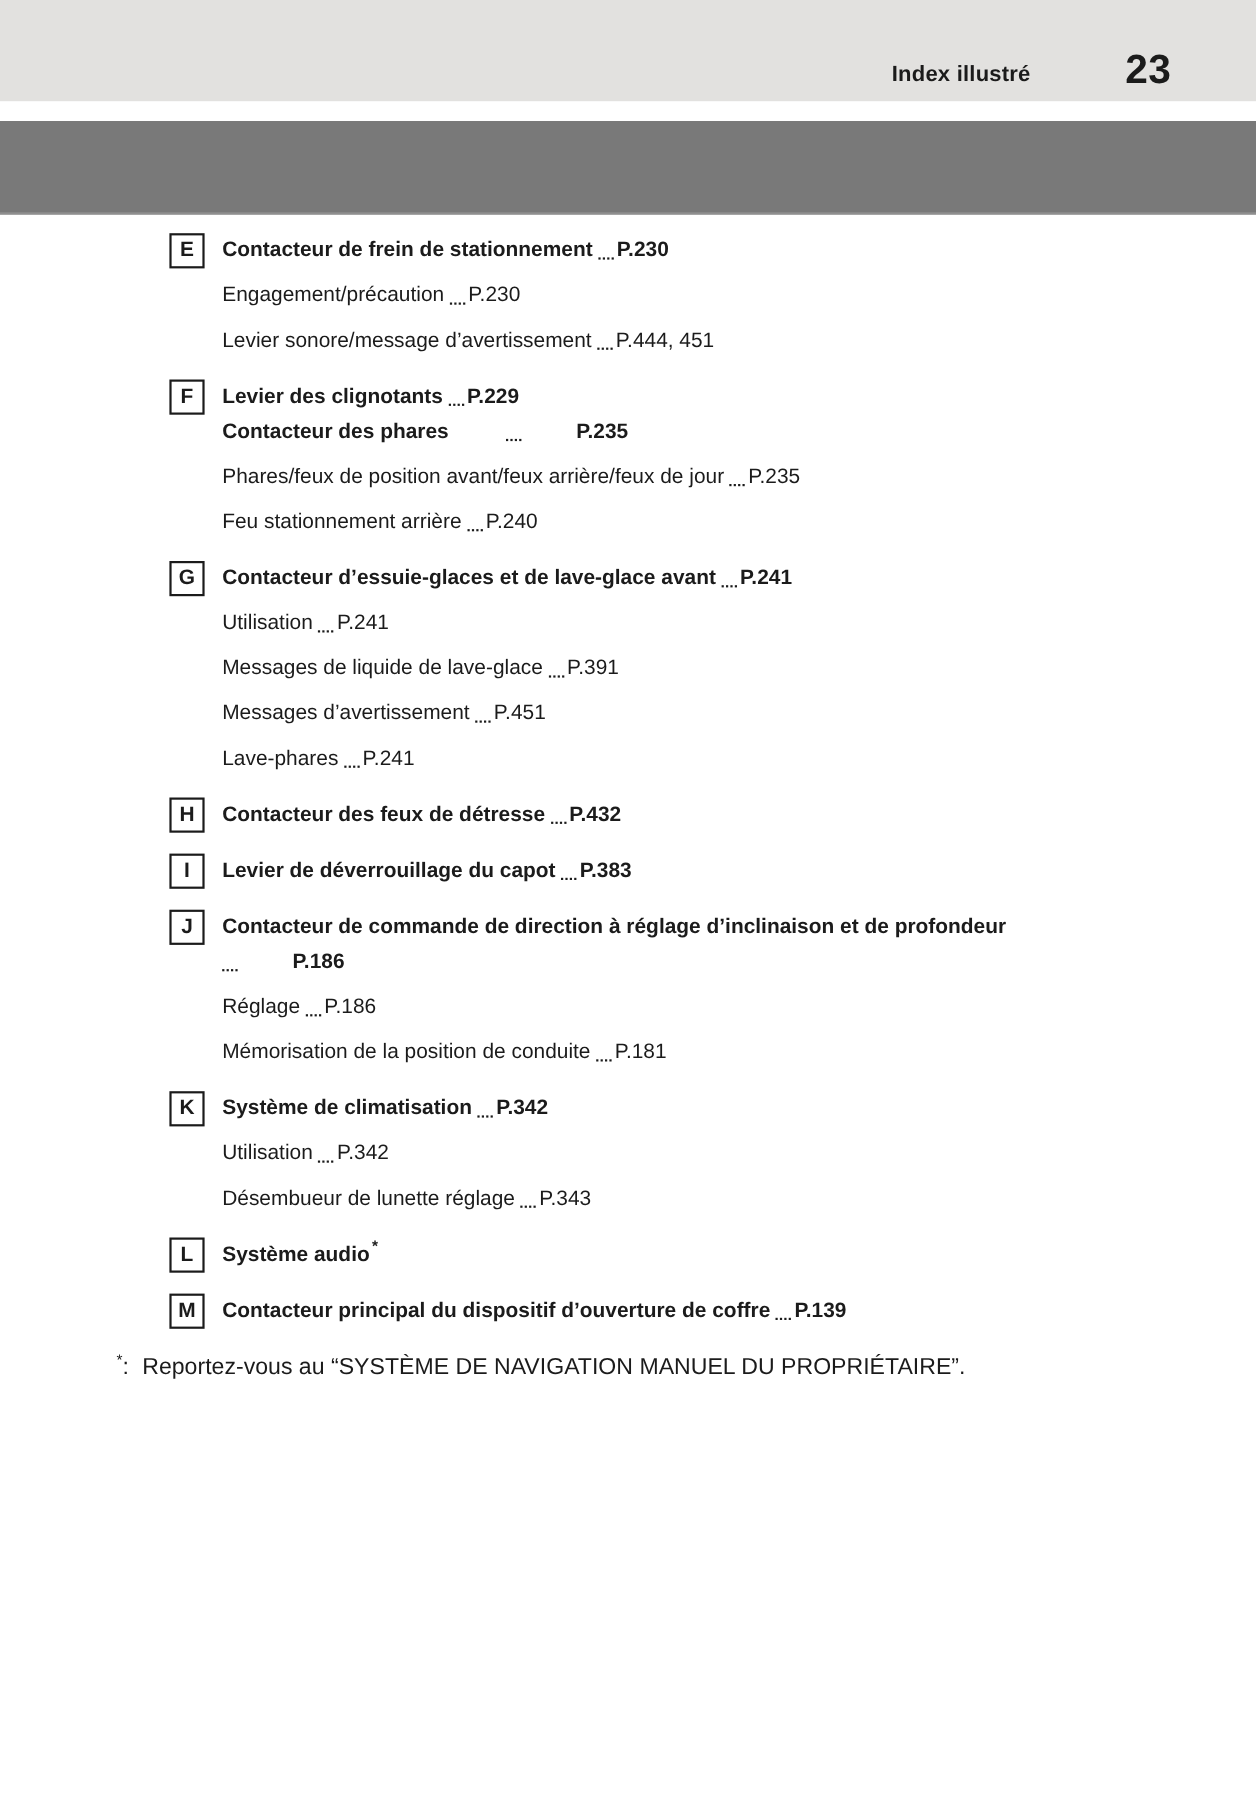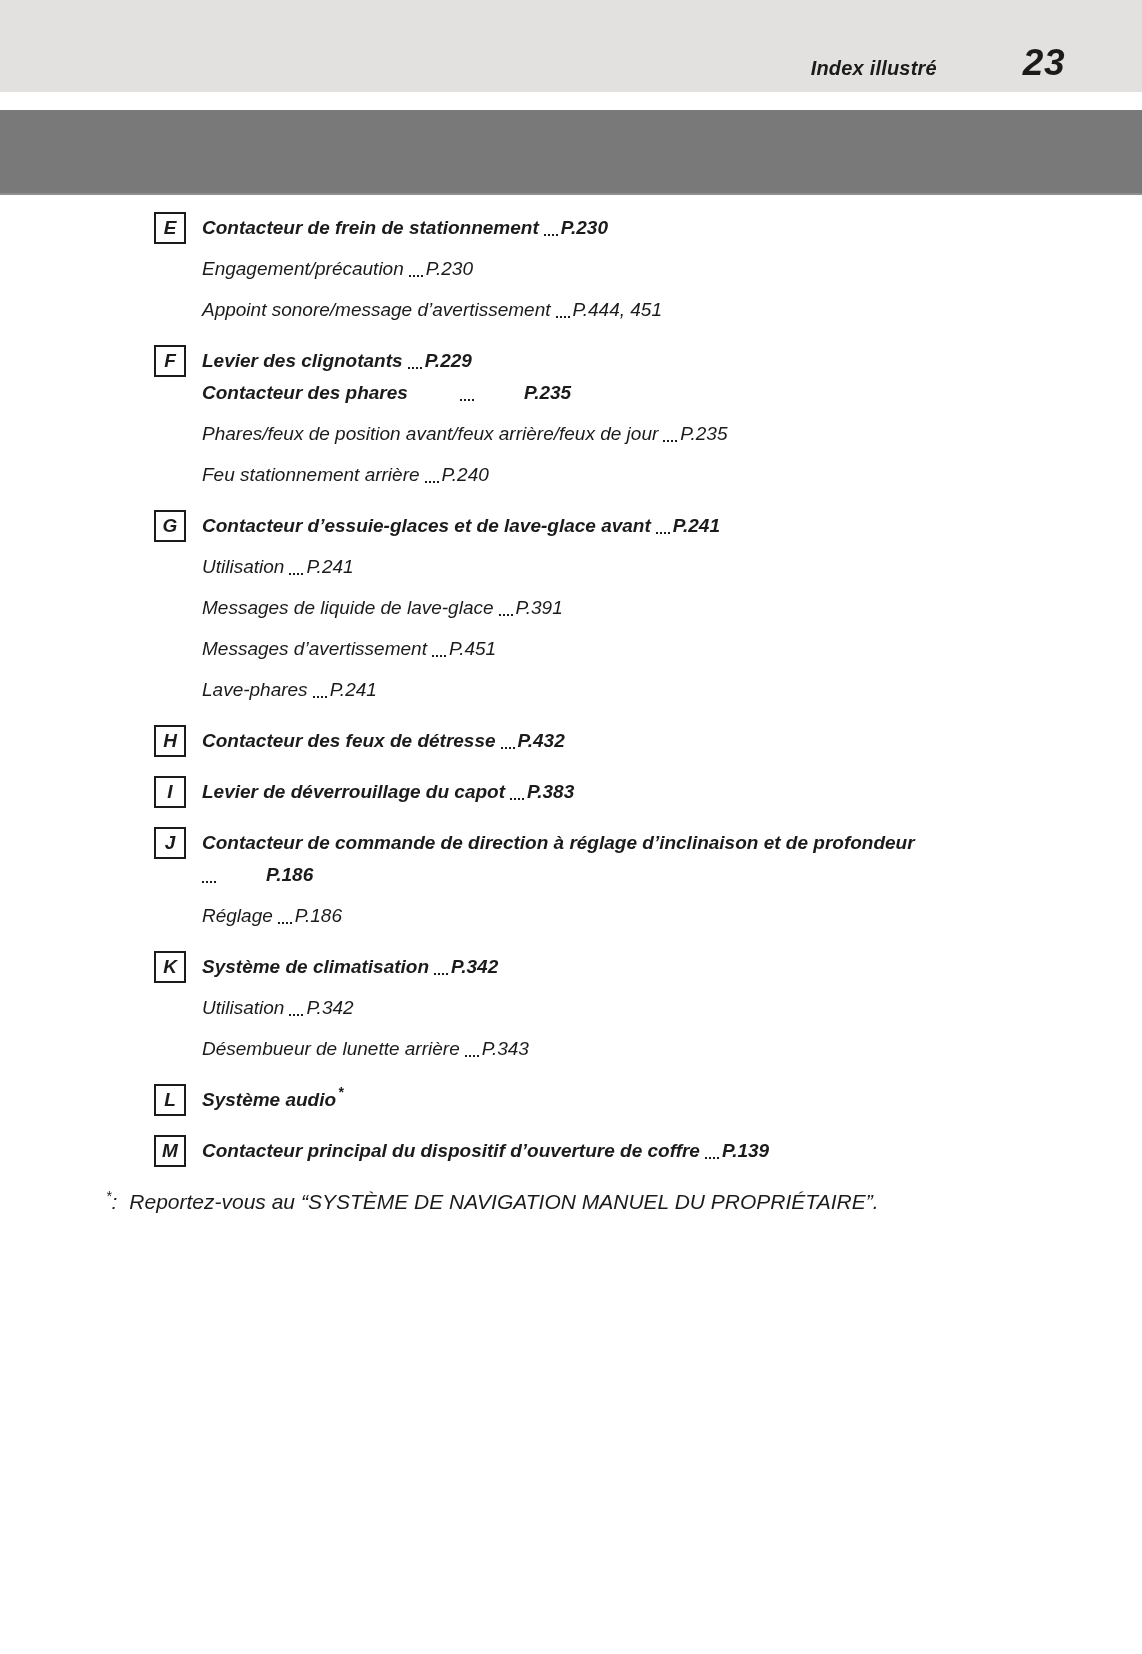--- a/index.html
+++ b/index.html
@@ -60,21 +60,21 @@
   }
   .leader {
     flex: 1 1 auto;
     min-width: 14px;
     align-self: flex-end;
     margin: 0 3px 12px 5px;
     border-bottom: 2px dotted #1b1b1b;
   }
   .row.main .leader, .row.main2 .leader, .row.cont .leader { border-bottom-width: 2.5px; }
   .row.cont .leader { margin-left: 0; }
-  .page { white-space: nowrap; font-style: italic; }
+  .page { white-space: nowrap; }
   .ast {
     font-size: 14px; font-weight: bold;
     position: relative; top: -9px; margin-left: 2px;
     line-height: 41px;
   }
 
   
   .footnote {
     margin: 0 162px 0 106px;
     height: 41px; line-height: 41px;
@@ -104,21 +104,21 @@
           <span class="label">Contacteur de frein de stationnement</span>
           <span class="leader"></span>
           <span class="page">P.230</span>
         </div>
         <div class="row sub">
           <span class="label">Engagement/précaution</span>
           <span class="leader"></span>
           <span class="page">P.230</span>
         </div>
         <div class="row sub">
-          <span class="label">Appoint sonore/message d’avertissement</span>
+          <span class="label">Levier sonore/message d’avertissement</span>
           <span class="leader"></span>
           <span class="page">P.444, 451</span>
         </div>
       </div>
       <div class="section">
         <div class="row main">
           <span class="letterbox">F</span>
           <span class="label">Levier des clignotants</span>
           <span class="leader"></span>
           <span class="page">P.229</span>
@@ -190,35 +190,40 @@
         </div>
         <div class="row cont">
           <span class="leader"></span>
           <span class="page">P.186</span>
         </div>
         <div class="row sub">
           <span class="label">Réglage</span>
           <span class="leader"></span>
           <span class="page">P.186</span>
         </div>
+        <div class="row sub">
+          <span class="label">Mémorisation de la position de conduite</span>
+          <span class="leader"></span>
+          <span class="page">P.181</span>
+        </div>
       </div>
       <div class="section">
         <div class="row main">
           <span class="letterbox">K</span>
           <span class="label">Système de climatisation</span>
           <span class="leader"></span>
           <span class="page">P.342</span>
         </div>
         <div class="row sub">
           <span class="label">Utilisation</span>
           <span class="leader"></span>
           <span class="page">P.342</span>
         </div>
         <div class="row sub">
-          <span class="label">Désembueur de lunette arrière</span>
+          <span class="label">Désembueur de lunette réglage</span>
           <span class="leader"></span>
           <span class="page">P.343</span>
         </div>
       </div>
       <div class="section">
         <div class="row main">
           <span class="letterbox">L</span>
           <span class="label">Système audio</span>
           <span class="ast">*</span>
         </div>

